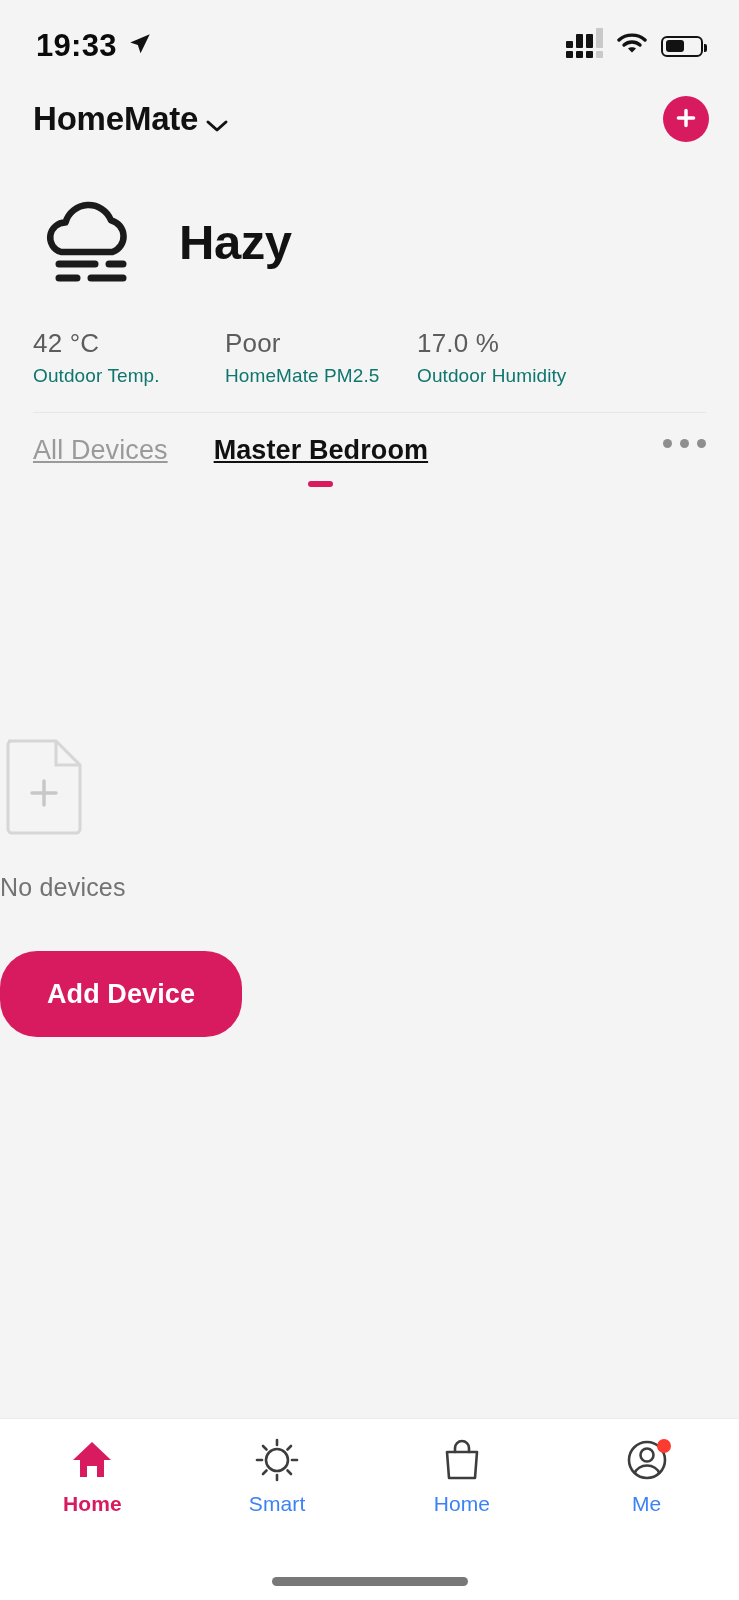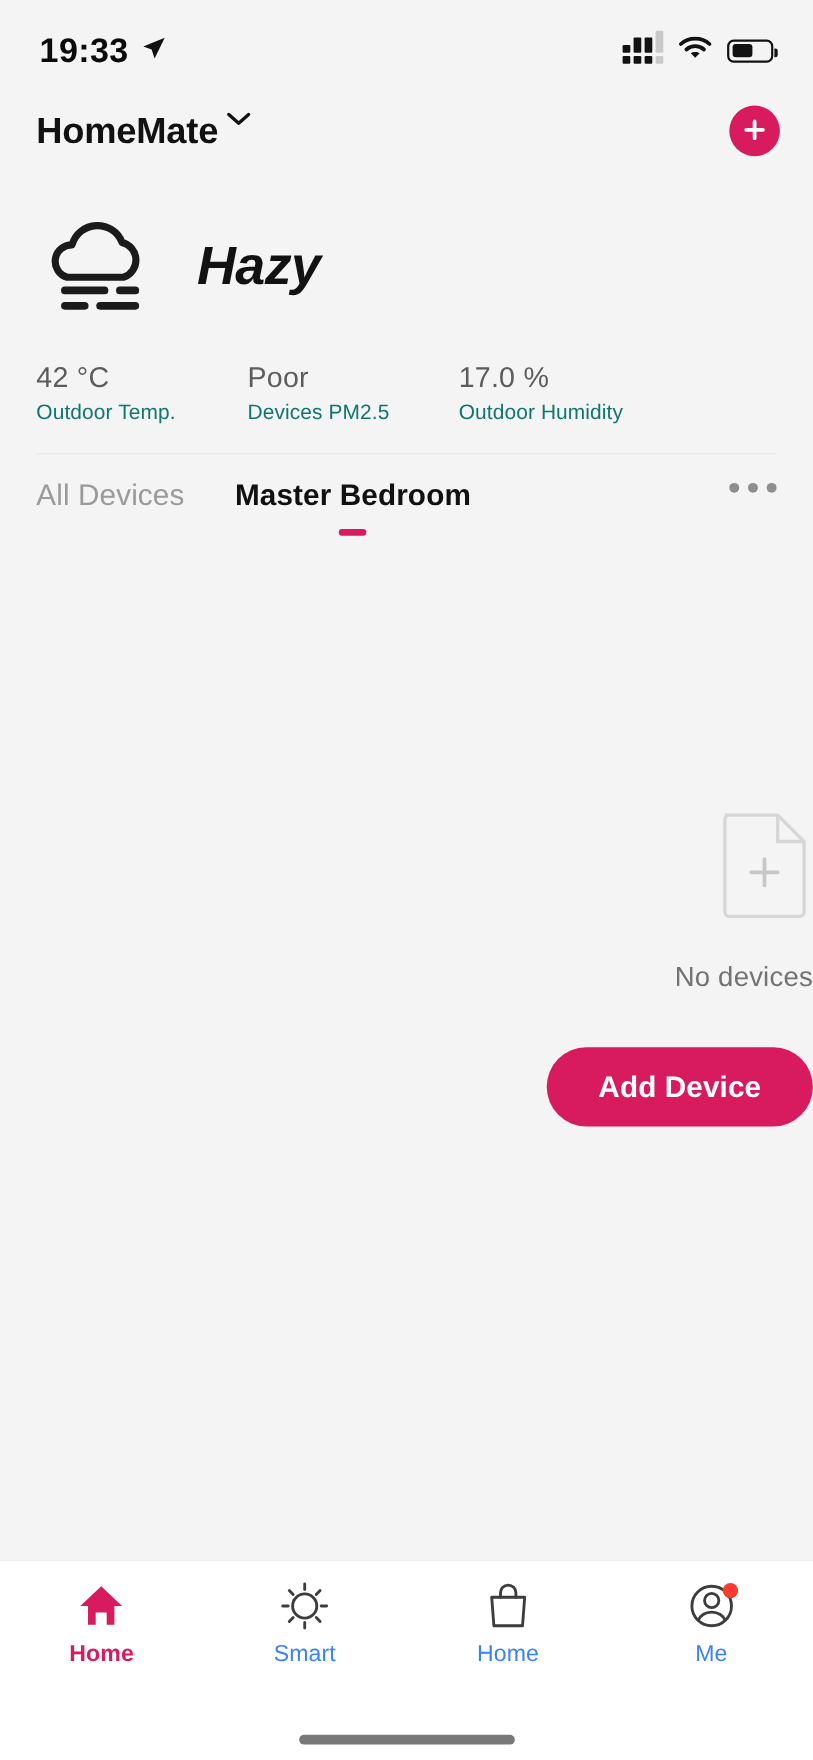--- a/index.html
+++ b/index.html
@@ -50,76 +50,76 @@
   .batt-fill { height:100%; background:#121212; border-radius:3px; }
 
   
   .header {
     flex:0 0 auto;
     height:82px;
     display:flex; align-items:center; justify-content:space-between;
     padding:0 30px 0 33px;
   }
   .home-name {
-    display:flex; align-items:flex-start; gap:7px;
+    display:flex; align-items:flex-end; gap:7px;
     cursor:pointer;
   }
   .home-name-text { font-size:33px; font-weight:700; color:#111; letter-spacing:-0.2px; }
   .chev { display:block; }
   .add-fab {
     width:46px; height:46px; border-radius:50%;
     background:#d81b5f;
     display:flex; align-items:center; justify-content:center;
     cursor:pointer; border:none;
   }
 
   
   .weather { flex:0 0 auto; padding:28px 33px 0 33px; }
-  .weather-top { display:flex; align-items:center; gap:34px; height:108px;font-style:italic; }
+  .weather-top { display:flex; align-items:center; gap:34px; height:108px; }
   .weather-cond { font-size:49px; font-weight:700; color:#121212; letter-spacing:-0.5px; }
 
   .weather-stats { display:flex; margin-top:32px; }
   .wstat { width:192px; }
   .wstat-val { font-size:26px; color:#5c5c5c; letter-spacing:0.2px; }
   .wstat-lbl { font-size:19px; color:#0f766e; margin-top:6px; letter-spacing:0.1px; }
   .divider { height:1px; background:#e6e6e6; margin:25px 0 0 0; }
 
   
   .tabs {
     flex:0 0 auto;
     display:flex; align-items:flex-start;
     padding:22px 33px 0 33px;
     position:relative;
   }
   .tab { margin-right:46px; cursor:pointer; text-align:center; }
-  .tab-label { font-size:27px; color:#9a9a9a; letter-spacing:0.1px; white-space:nowrap; }
+  .tab-label { font-size:27px; color:#9a9a9a; letter-spacing:0.1px; white-space:nowrap;text-decoration:underline; }
   .tab.active .tab-label { color:#111; font-weight:700; }
   .tab-underline {
     width:25px; height:6px; border-radius:3px;
     background:#d81b5f; margin:15px auto 0 auto;
     visibility:hidden;
   }
   .tab.active .tab-underline { visibility:visible; }
   .more-dots {
     position:absolute; right:33px; top:26px;
     display:flex; gap:8px; cursor:pointer;
   }
   .more-dots span { width:9px; height:9px; border-radius:50%; background:#8e8e8e; }
 
   
   .content {
     flex:1 1 auto;
     display:flex; flex-direction:column;
-    align-items:flex-end; justify-content:flex-start;
+    align-items:flex-start; justify-content:flex-start;
     padding-top:248px;
   }
   .empty-text { font-size:25px; color:#737373; margin-top:34px; letter-spacing:0.2px; }
   .add-device-btn {
     margin-top:49px;
-    width:242px; height:72px;
+    width:242px; height:86px;
     border-radius:37px; border:none;
     background:#d81b5f; color:#fff;
     font-family:"Liberation Sans", sans-serif;
     font-size:27px; font-weight:700;
     cursor:pointer; letter-spacing:0.1px;
   }
 
   
   .bottomnav {
     flex:0 0 auto;
@@ -226,21 +226,21 @@
       <span class="weather-cond">Hazy</span>
     </div>
 
     <div class="weather-stats">
       <div class="wstat">
         <div class="wstat-val">42 °C</div>
         <div class="wstat-lbl">Outdoor Temp.</div>
       </div>
       <div class="wstat">
         <div class="wstat-val">Poor</div>
-        <div class="wstat-lbl">Devices PM2.5</div>
+        <div class="wstat-lbl">HomeMate PM2.5</div>
       </div>
       <div class="wstat">
         <div class="wstat-val">17.0 %</div>
         <div class="wstat-lbl">Outdoor Humidity</div>
       </div>
     </div>
     <div class="divider"></div>
   </div>
 
   <div class="tabs">

